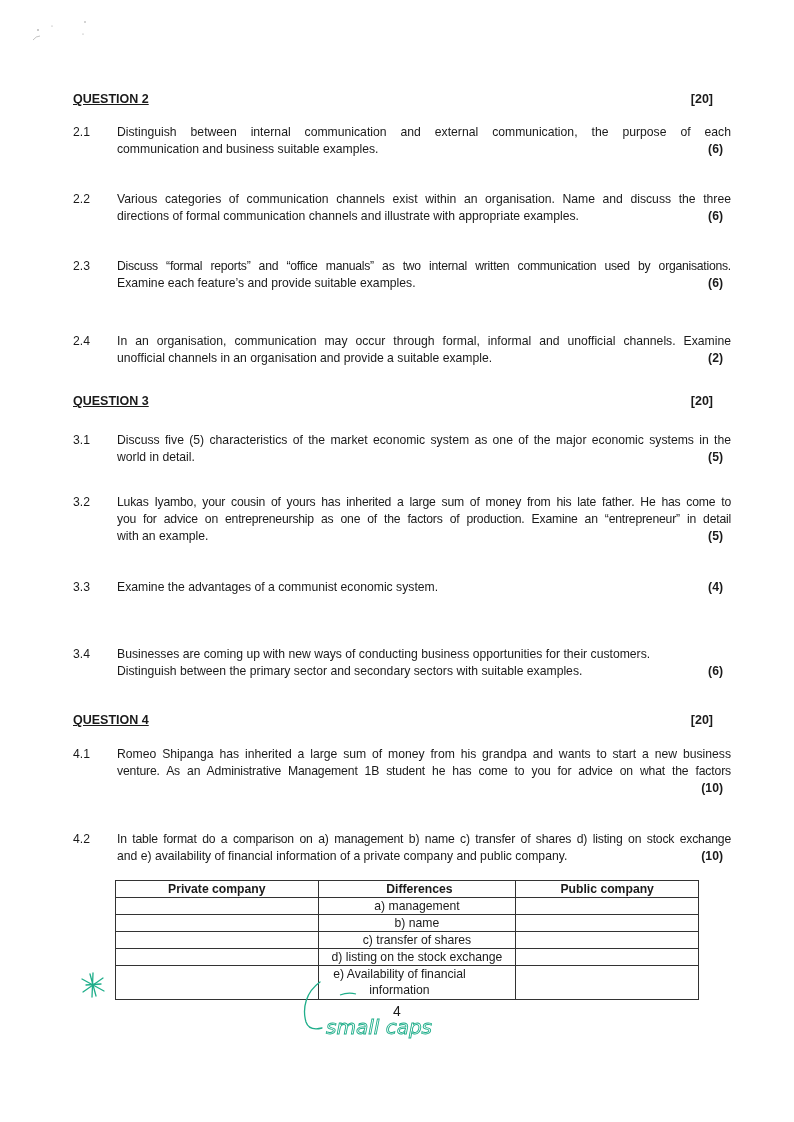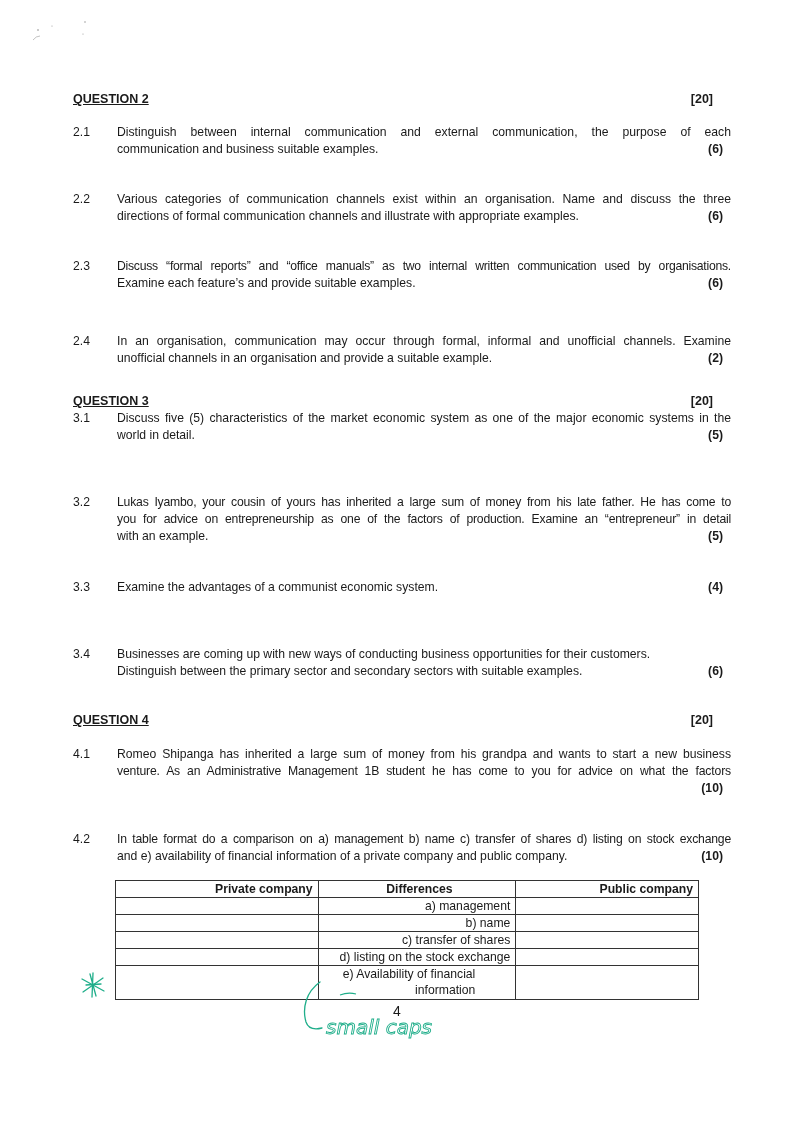--- a/index.html
+++ b/index.html
@@ -18,21 +18,21 @@
     .item .text { position: absolute; left: 44px; right: 0; top: 0; text-align: justify; text-align-last: left; }
     .item .text .line { display: block; }
     .item .text .line.just { text-align: justify; text-align-last: justify; }
     .item .marks { position: absolute; right: 8px; font-weight: bold; }
     table.cmp {
       position: absolute; left: 115px; top: 880px; width: 584px;
       border-collapse: collapse; font-size: 12.2px;
     }
     table.cmp td, table.cmp th {
       border: 1px solid #333; padding: 0 5px; height: 16px; line-height: 16px;
-      vertical-align: top; text-align: right;
+      vertical-align: top; text-align: center;
     }
     table.cmp th { font-weight: bold; }
     table.cmp th.diff { text-align: center; padding-left: 10px; }
     table.cmp col.c1 { width: 203px; }
     table.cmp col.c2 { width: 198px; }
     table.cmp col.c3 { width: 183px; }
     .pagenum { position: absolute; left: 393px; top: 1003px; font-size: 14px; }
     .annot { position: absolute; pointer-events: none; }
   </style>
 </head>
@@ -87,21 +87,21 @@
       <span class="line">unofficial channels in an organisation and provide a suitable example.</span>
     </div>
     <span class="marks" style="top:17px;">(2)</span>
   </div>
 
   <div class="qhead" style="top:394px;">
     <span class="qtitle">QUESTION 3</span>
     <span class="qtotal">[20]</span>
   </div>
 
-  <div class="item" style="top:410px; height:34px;">
+  <div class="item" style="top:432px; height:34px;">
     <span class="num">3.1</span>
     <div class="text">
       <span class="line just">Discuss five (5) characteristics of the market economic system as one of the major economic systems in the</span>
       <span class="line">world in detail.</span>
     </div>
     <span class="marks" style="top:17px;">(5)</span>
   </div>
 
   <div class="item" style="top:494px; height:51px;">
     <span class="num">3.2</span>

